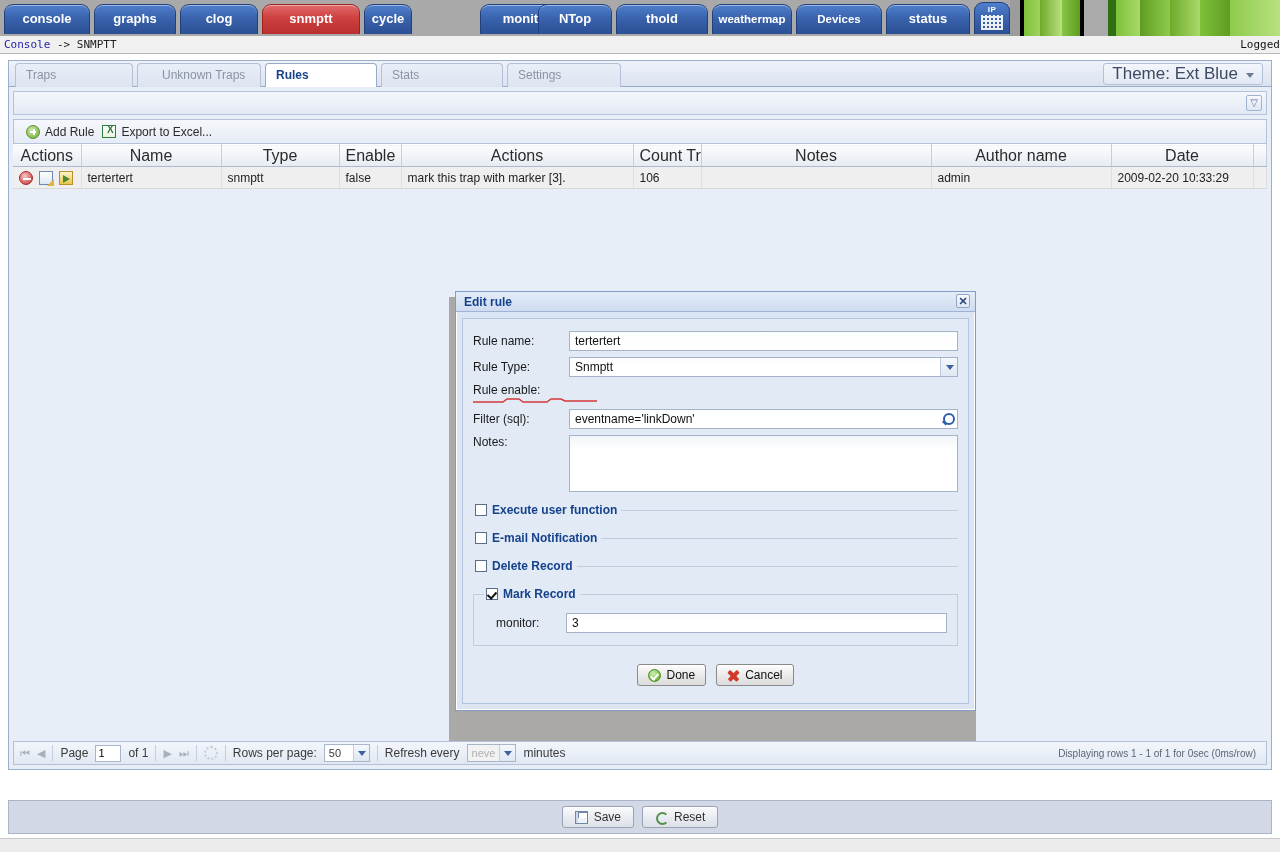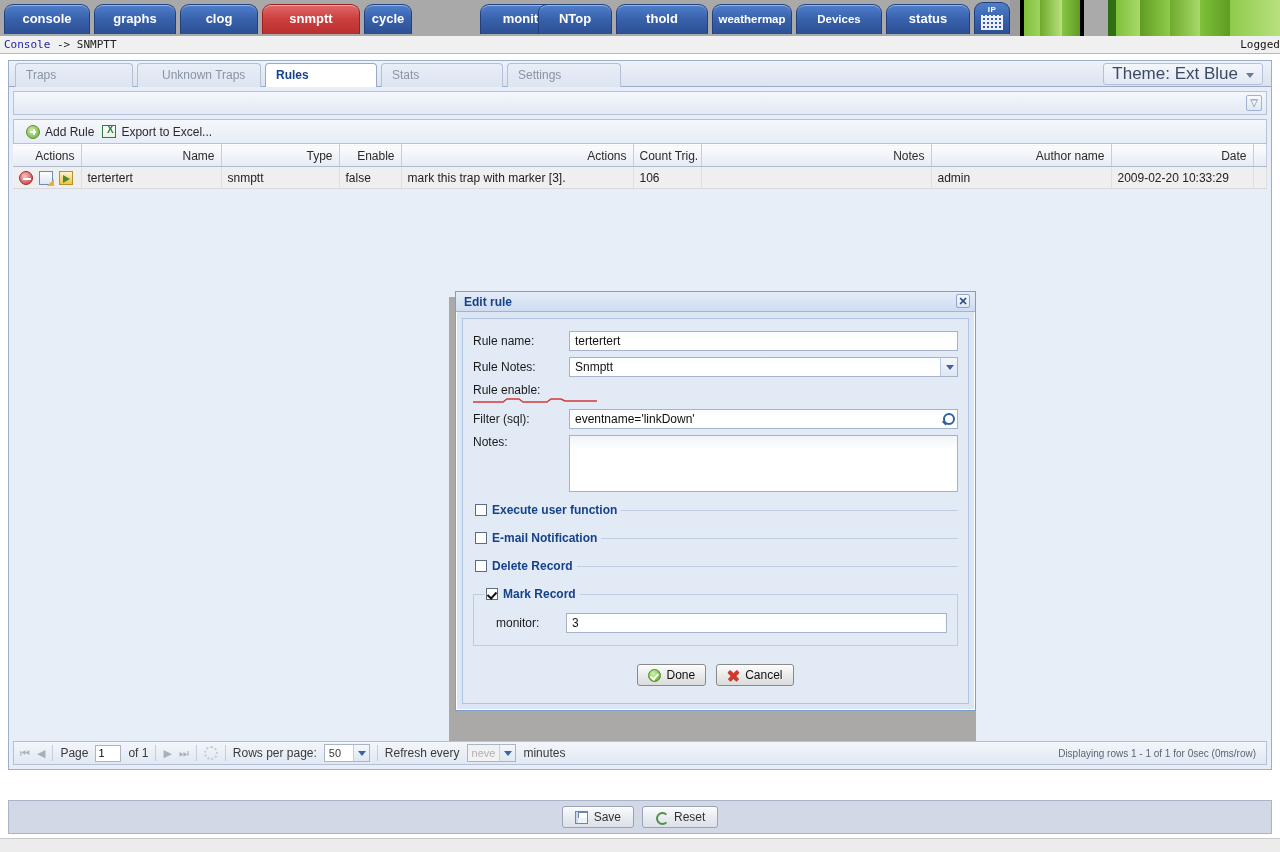--- a/index.html
+++ b/index.html
@@ -200,23 +200,23 @@
 
   
   #grid { margin: 0 4px; }
   table.grid { border-collapse: collapse; width: 100%; table-layout: fixed; }
   table.grid th {
     background: linear-gradient(180deg,#fbfcfe 0%, #e6ebf3 100%);
     border-right: 1px solid #c5cedd;
     border-bottom: 1px solid #adbacd;
     border-top: 1px solid #ffffff;
     font-weight: normal;
-    font-size: 12px;
+    font-size: 16px;
     color: #2b2b2b;
-    text-align: right;
+    text-align: center;
     padding: 0 6px;
     height: 22px;
     white-space: nowrap;
     overflow: hidden;
   }
   table.grid td {
     background: #efefef;
     border-right: 1px solid #dfdfdf;
     border-bottom: 1px solid #d9d9d9;
     font-size: 12px;
@@ -594,21 +594,21 @@
     <div id="modal-body">
 
       <div class="frow">
         <div class="flabel">Rule name:</div>
         <div class="finput-wrap">
           <input class="finput" type="text" value="tertertert" style="">
         </div>
       </div>
 
       <div class="frow">
-        <div class="flabel">Rule Notes:</div>
+        <div class="flabel">Rule Type:</div>
         <div class="select-wrap">
           <input class="finput" type="text" readonly="" value="Snmptt" style="">
           <span class="select-caret"></span>
         </div>
       </div>
 
       <div class="rule-enable-row">
         <span class="flabel" style="display:inline-block;">Rule enable:</span>
         <svg class="squiggle" viewBox="0 0 124 5" preserveAspectRatio="none">
           <path d="M0 4 L30 4 L34 1 L46 1 L50 4 L74 4 L78 1 L88 1 L92 3 L124 3" stroke="#d33a3a" stroke-width="1.4" fill="none"></path>

